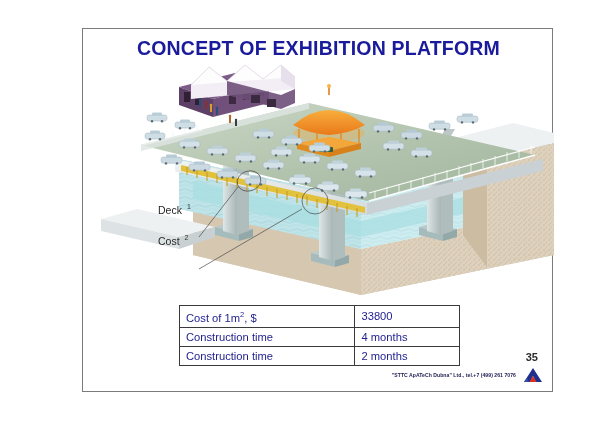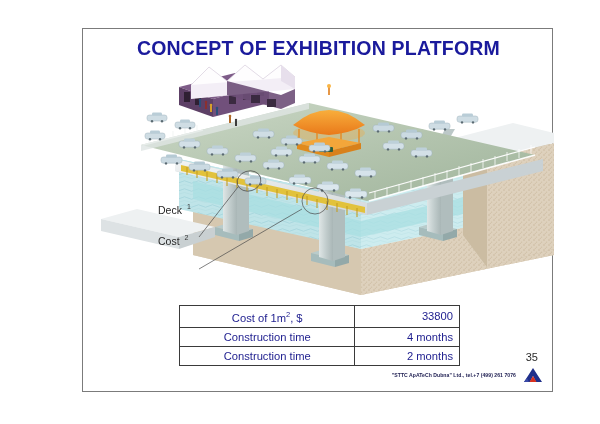--- a/index.html
+++ b/index.html
@@ -72,30 +72,31 @@
     font-size: 11.2px;
     color: #1d1d8e;
     background: #ffffff;
   }
   #spec-table td {
     border: 1px solid #3a3a3a;
     height: 18px;
     padding: 0 6px;
     line-height: 18px;
   }
-  #spec-table td.k { width: 176px; text-align: center; }
-  #spec-table td.v { width: 99px; text-align: right; }
+  #spec-table td.k { width: 176px; text-align: left; }
+  #spec-table td.v { width: 99px; text-align: left; }
   #spec-table sup { font-size: 7.5px; }
 
   
   #slide-num {
     position: absolute;
     right: 14px; top: 322px;
     font-size: 11px;
     color: #2b2b2b;
+    font-weight: bold;
   }
 
   
   #footer {
     position: absolute;
     right: 36px; top: 343px;
     font-size: 5.1px;
     font-weight: bold;
     color: #1b1b4f;
     white-space: nowrap;

